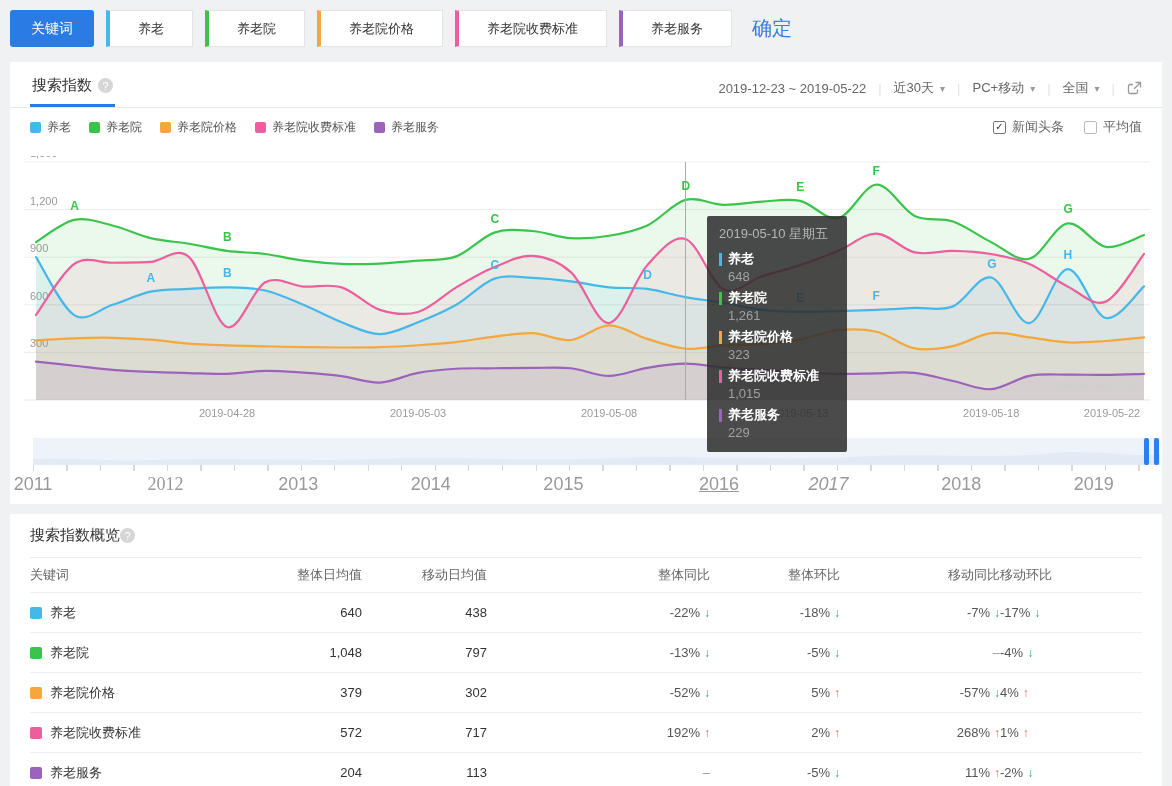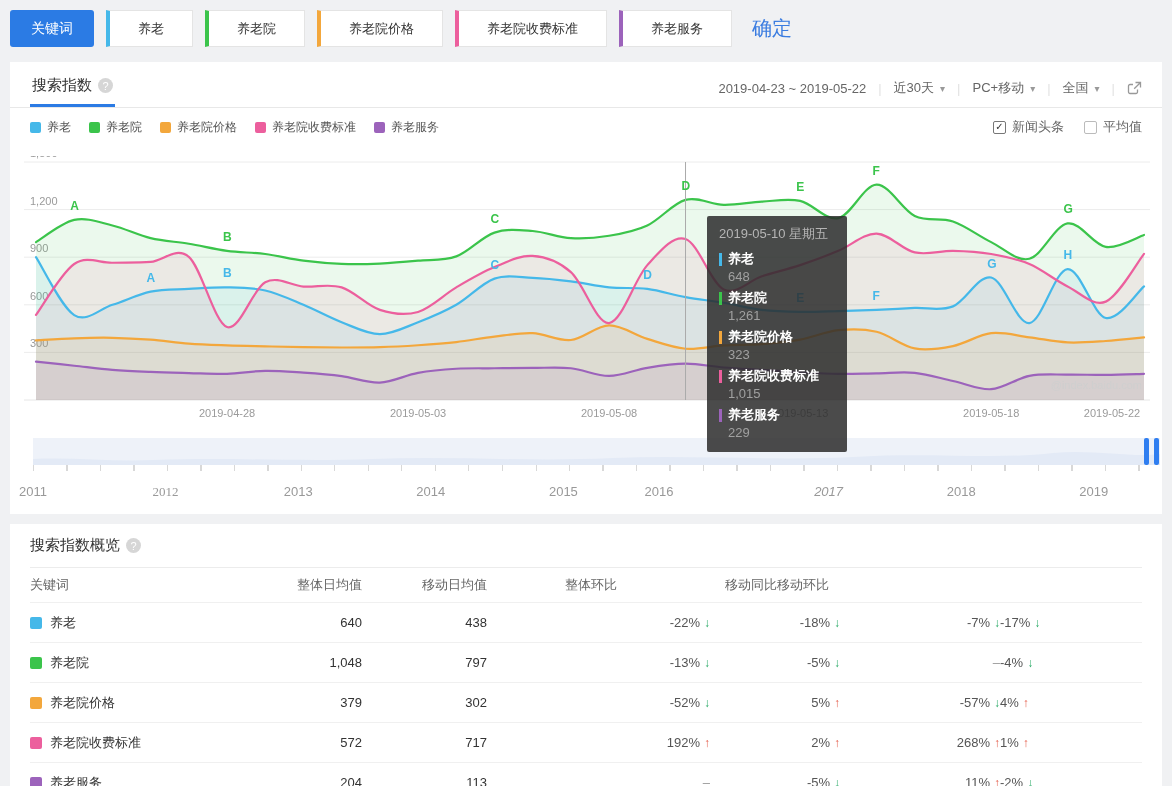--- a/index.html
+++ b/index.html
@@ -38,25 +38,25 @@
   .tt-item{margin-bottom:5px}
   .tt-name{display:flex;align-items:center;gap:6px;color:#fff;font-size:13px;font-weight:bold}
   .tt-bar{width:3px;height:13px;flex:0 0 auto}
   .tt-val{color:#a0a0a0;font-size:13px;margin-left:9px;margin-top:1px}
   
   .slider{position:relative;margin:12px 0 0 23px;padding-bottom:10px}
   .band{position:relative;height:27px;background:#eef2f9;width:1127px}
   .handle{position:absolute;top:0;width:5px;height:27px;background:#2f7ef0;border-radius:2px;cursor:ew-resize}
   .h1{left:1111px}.h2{left:1121px}
   .tickstrip{width:1127px;height:6px;background:repeating-linear-gradient(90deg,#d8d8d8 0 1px,transparent 1px 33.5px)}
-  .years{position:relative;height:20px;font-size:13px;color:#999;width:1127px;margin-top:13px}
+  .years{position:relative;height:20px;font-size:18px;color:#999;width:1127px;margin-top:3px}
   .year{position:absolute;transform:translateX(-50%);top:0}
   
   .card2{margin-top:10px;padding:8px 20px 16px}
-  .ov-title{display:flex;gap:6px;align-items:center;font-size:15px;padding-top:4px}
+  .ov-title{display:flex;gap:0;align-items:center;font-size:15px;padding-top:4px}
   .ov-divider{border-bottom:1px solid #ececec;margin-top:12px}
   .thead{display:flex;height:34px;align-items:center;font-size:13px;color:#666}
   .trow{display:flex;height:40px;align-items:center;font-size:13px;border-top:1px solid #f0f0f0}
   .c1{flex:0 0 195px;display:flex;gap:8px;align-items:center}
   .c2{flex:0 0 137px;text-align:right}
   .c3{flex:0 0 125px;text-align:right}
   .c4{flex:0 0 223px;text-align:right}
   .c5{flex:0 0 130px;text-align:right}
   .c6{flex:0 0 160px;text-align:right}
   .c7{flex:0 0 140px;text-align:left}
@@ -82,21 +82,21 @@
   <div class="confirm">确定</div>
 </div>
 
 <div class="card card1">
   <div class="panel-header">
     <div class="tab">
       <span>搜索指数</span>
       <span class="help">?</span>
     </div>
     <div class="controls">
-      <span class="ctrl">2019-04-23 ~ 2019-05-22</span>
+      <span class="ctrl">2019-12-23 ~ 2019-05-22</span>
       <span class="sep">|</span>
       <span class="ctrl">
         <span>近30天</span>
         <span class="caret">▾</span>
       </span>
       <span class="sep">|</span>
       <span class="ctrl">
         <span>PC+移动</span>
         <span class="caret">▾</span>
       </span>
@@ -247,38 +247,39 @@
       <div class="handle h1"></div>
       <div class="handle h2"></div>
     </div>
     <div class="tickstrip"></div>
     <div class="years">
         <span class="year" style="left: 0px;">2011</span>
         <span class="year" style="left: 132.6px; font-family: Liberation Serif, serif;">2012</span>
         <span class="year" style="left: 265.2px;">2013</span>
         <span class="year" style="left: 397.8px;">2014</span>
         <span class="year" style="left: 530.4px;">2015</span>
-        <span class="year" style="left: 626px;">2016</span>
+        <span class="year" style="left: 686px; text-decoration: underline;">2016</span>
         <span class="year" style="left: 795.6px; font-style: italic;">2017</span>
         <span class="year" style="left: 928.2px;">2018</span>
         <span class="year" style="left: 1060.8px;">2019</span>
       </div>
   </div>
 </div>
 
 <div class="card card2">
   <div class="ov-title">
     <span>搜索指数概览</span>
     <span class="help">?</span>
   </div>
   <div class="ov-divider"></div>
   <div class="thead" id="thead">
       <div class="c1">关键词</div>
       <div class="c2">整体日均值</div>
       <div class="c3">移动日均值</div>
+      <div class="c4">整体同比</div>
       <div class="c5">整体环比</div>
       <div class="c6">移动同比</div>
       <div class="c7">移动环比</div>
     </div>
   <div id="tbody">
       <div class="trow">
         <div class="c1">
           <span class="sq" style="background: rgb(69, 184, 233);"></span>
           <span>养老</span>
         </div>

